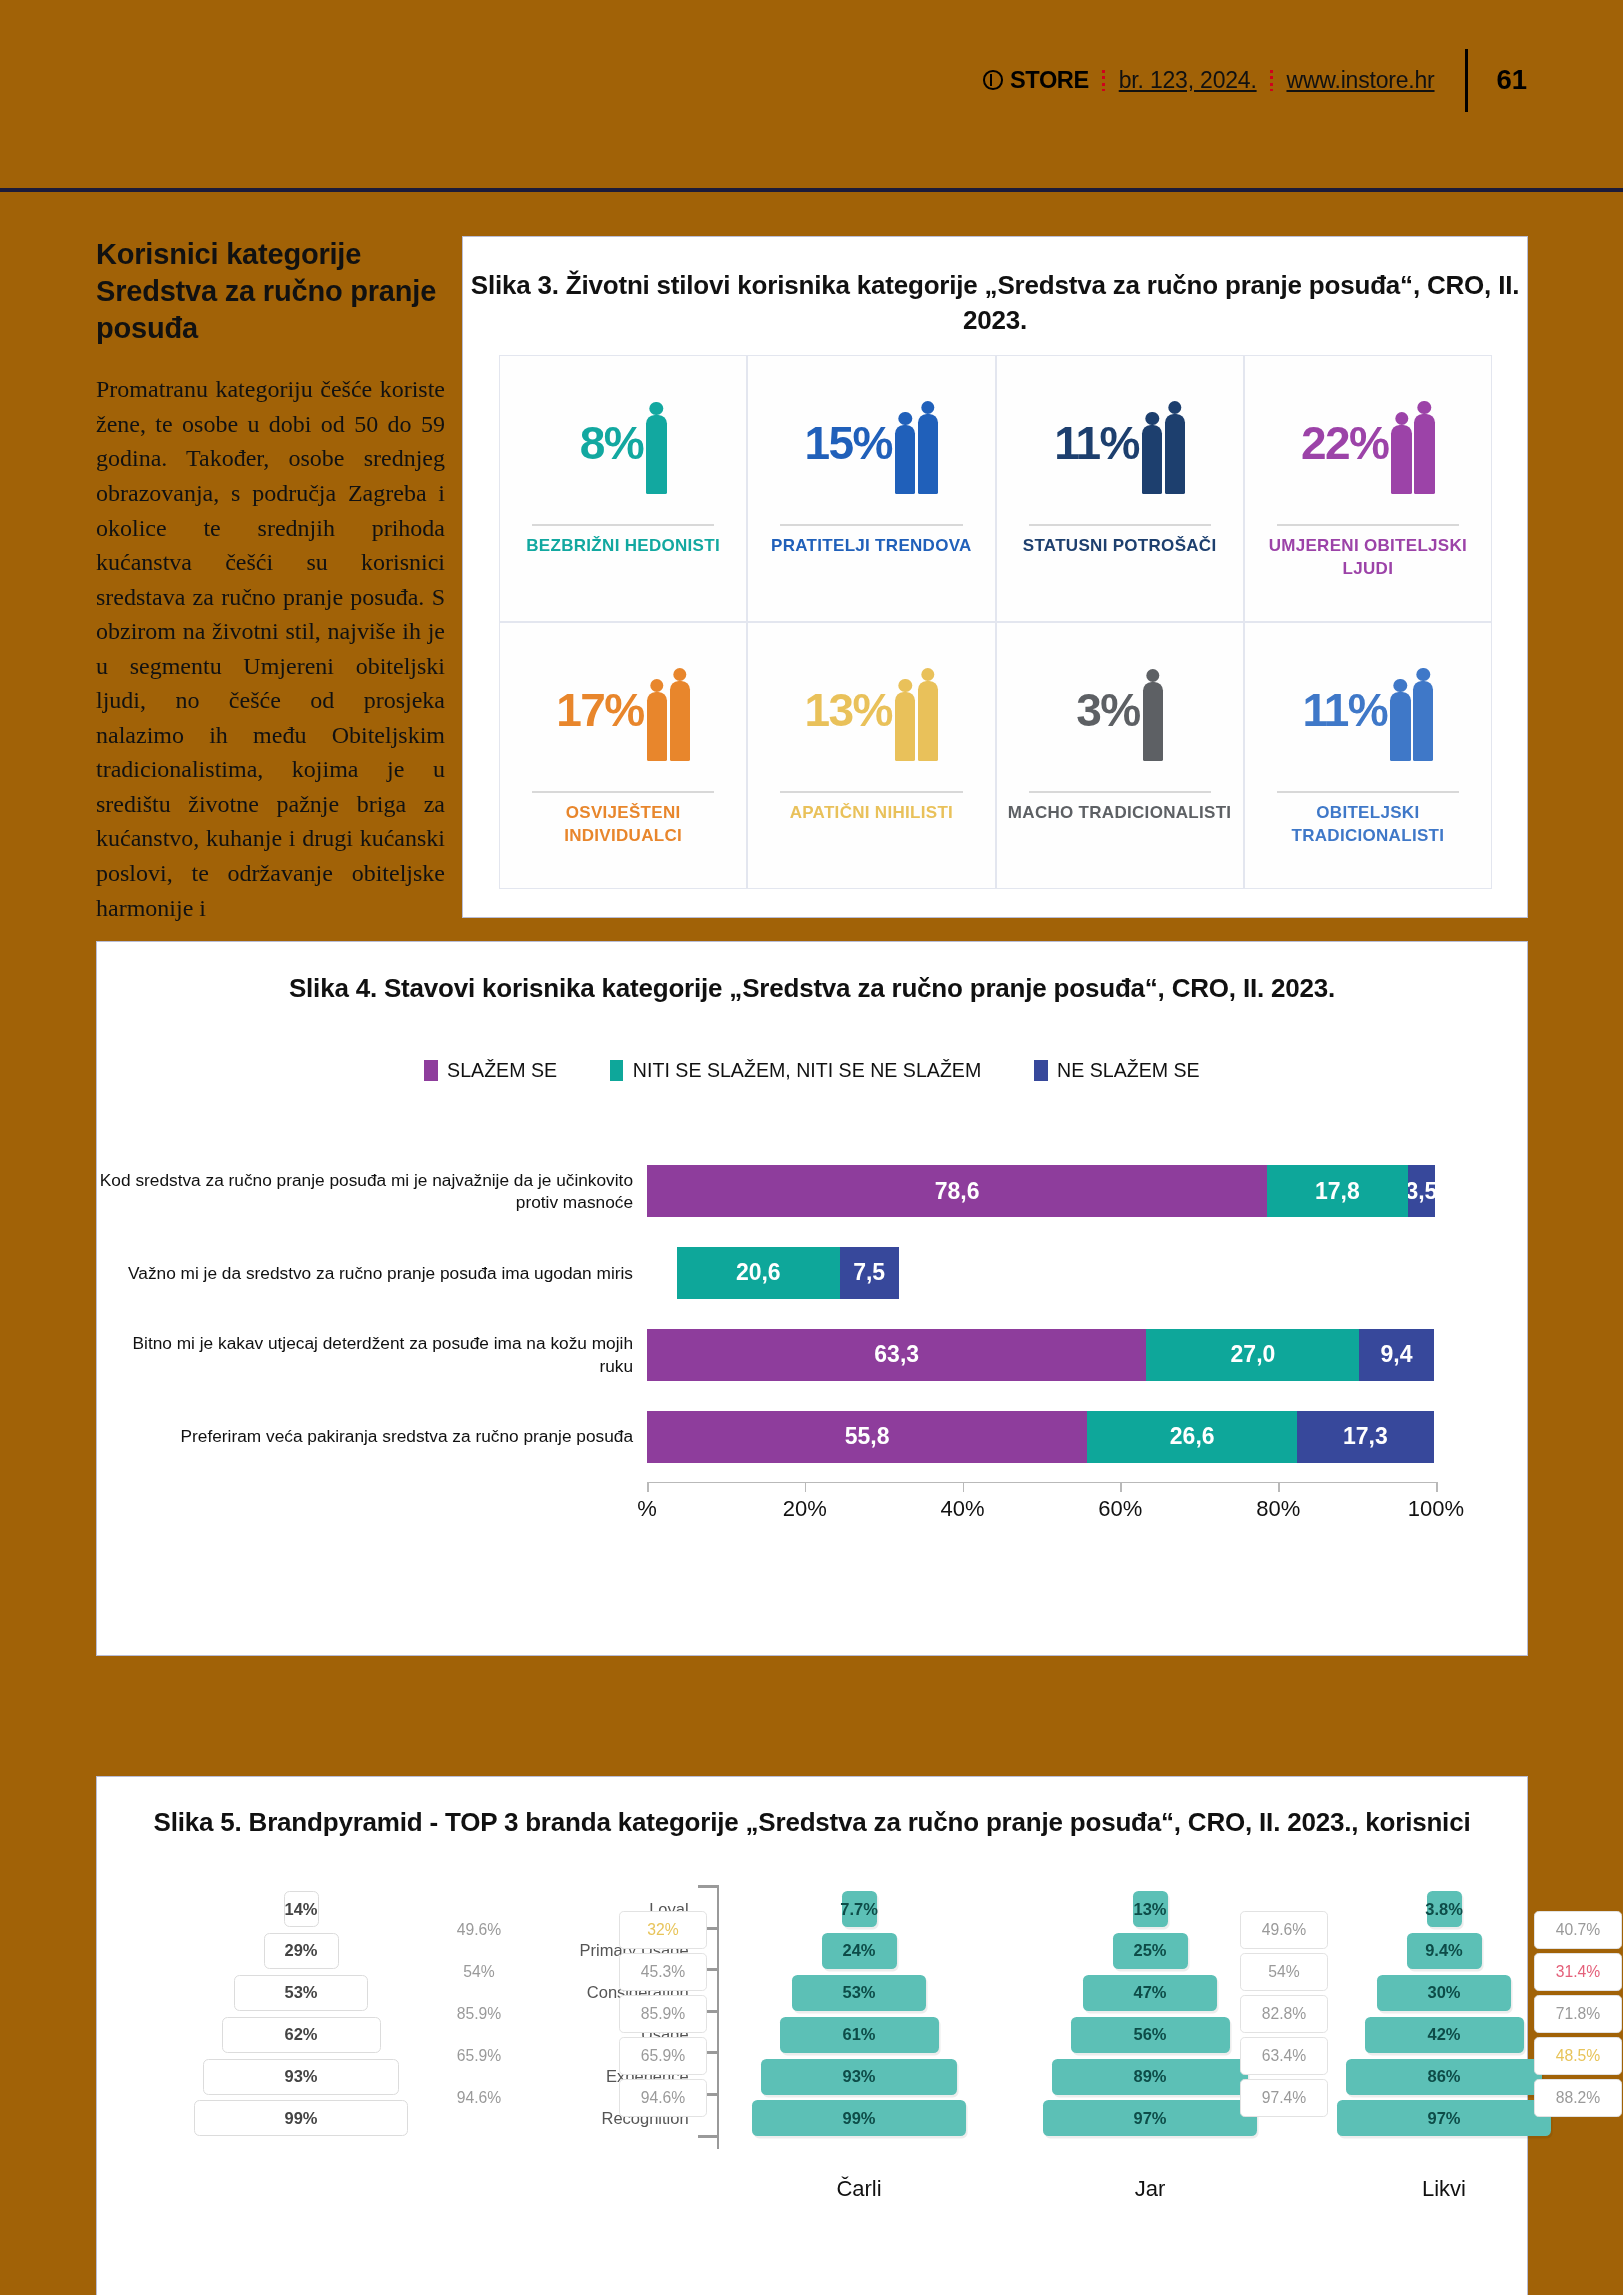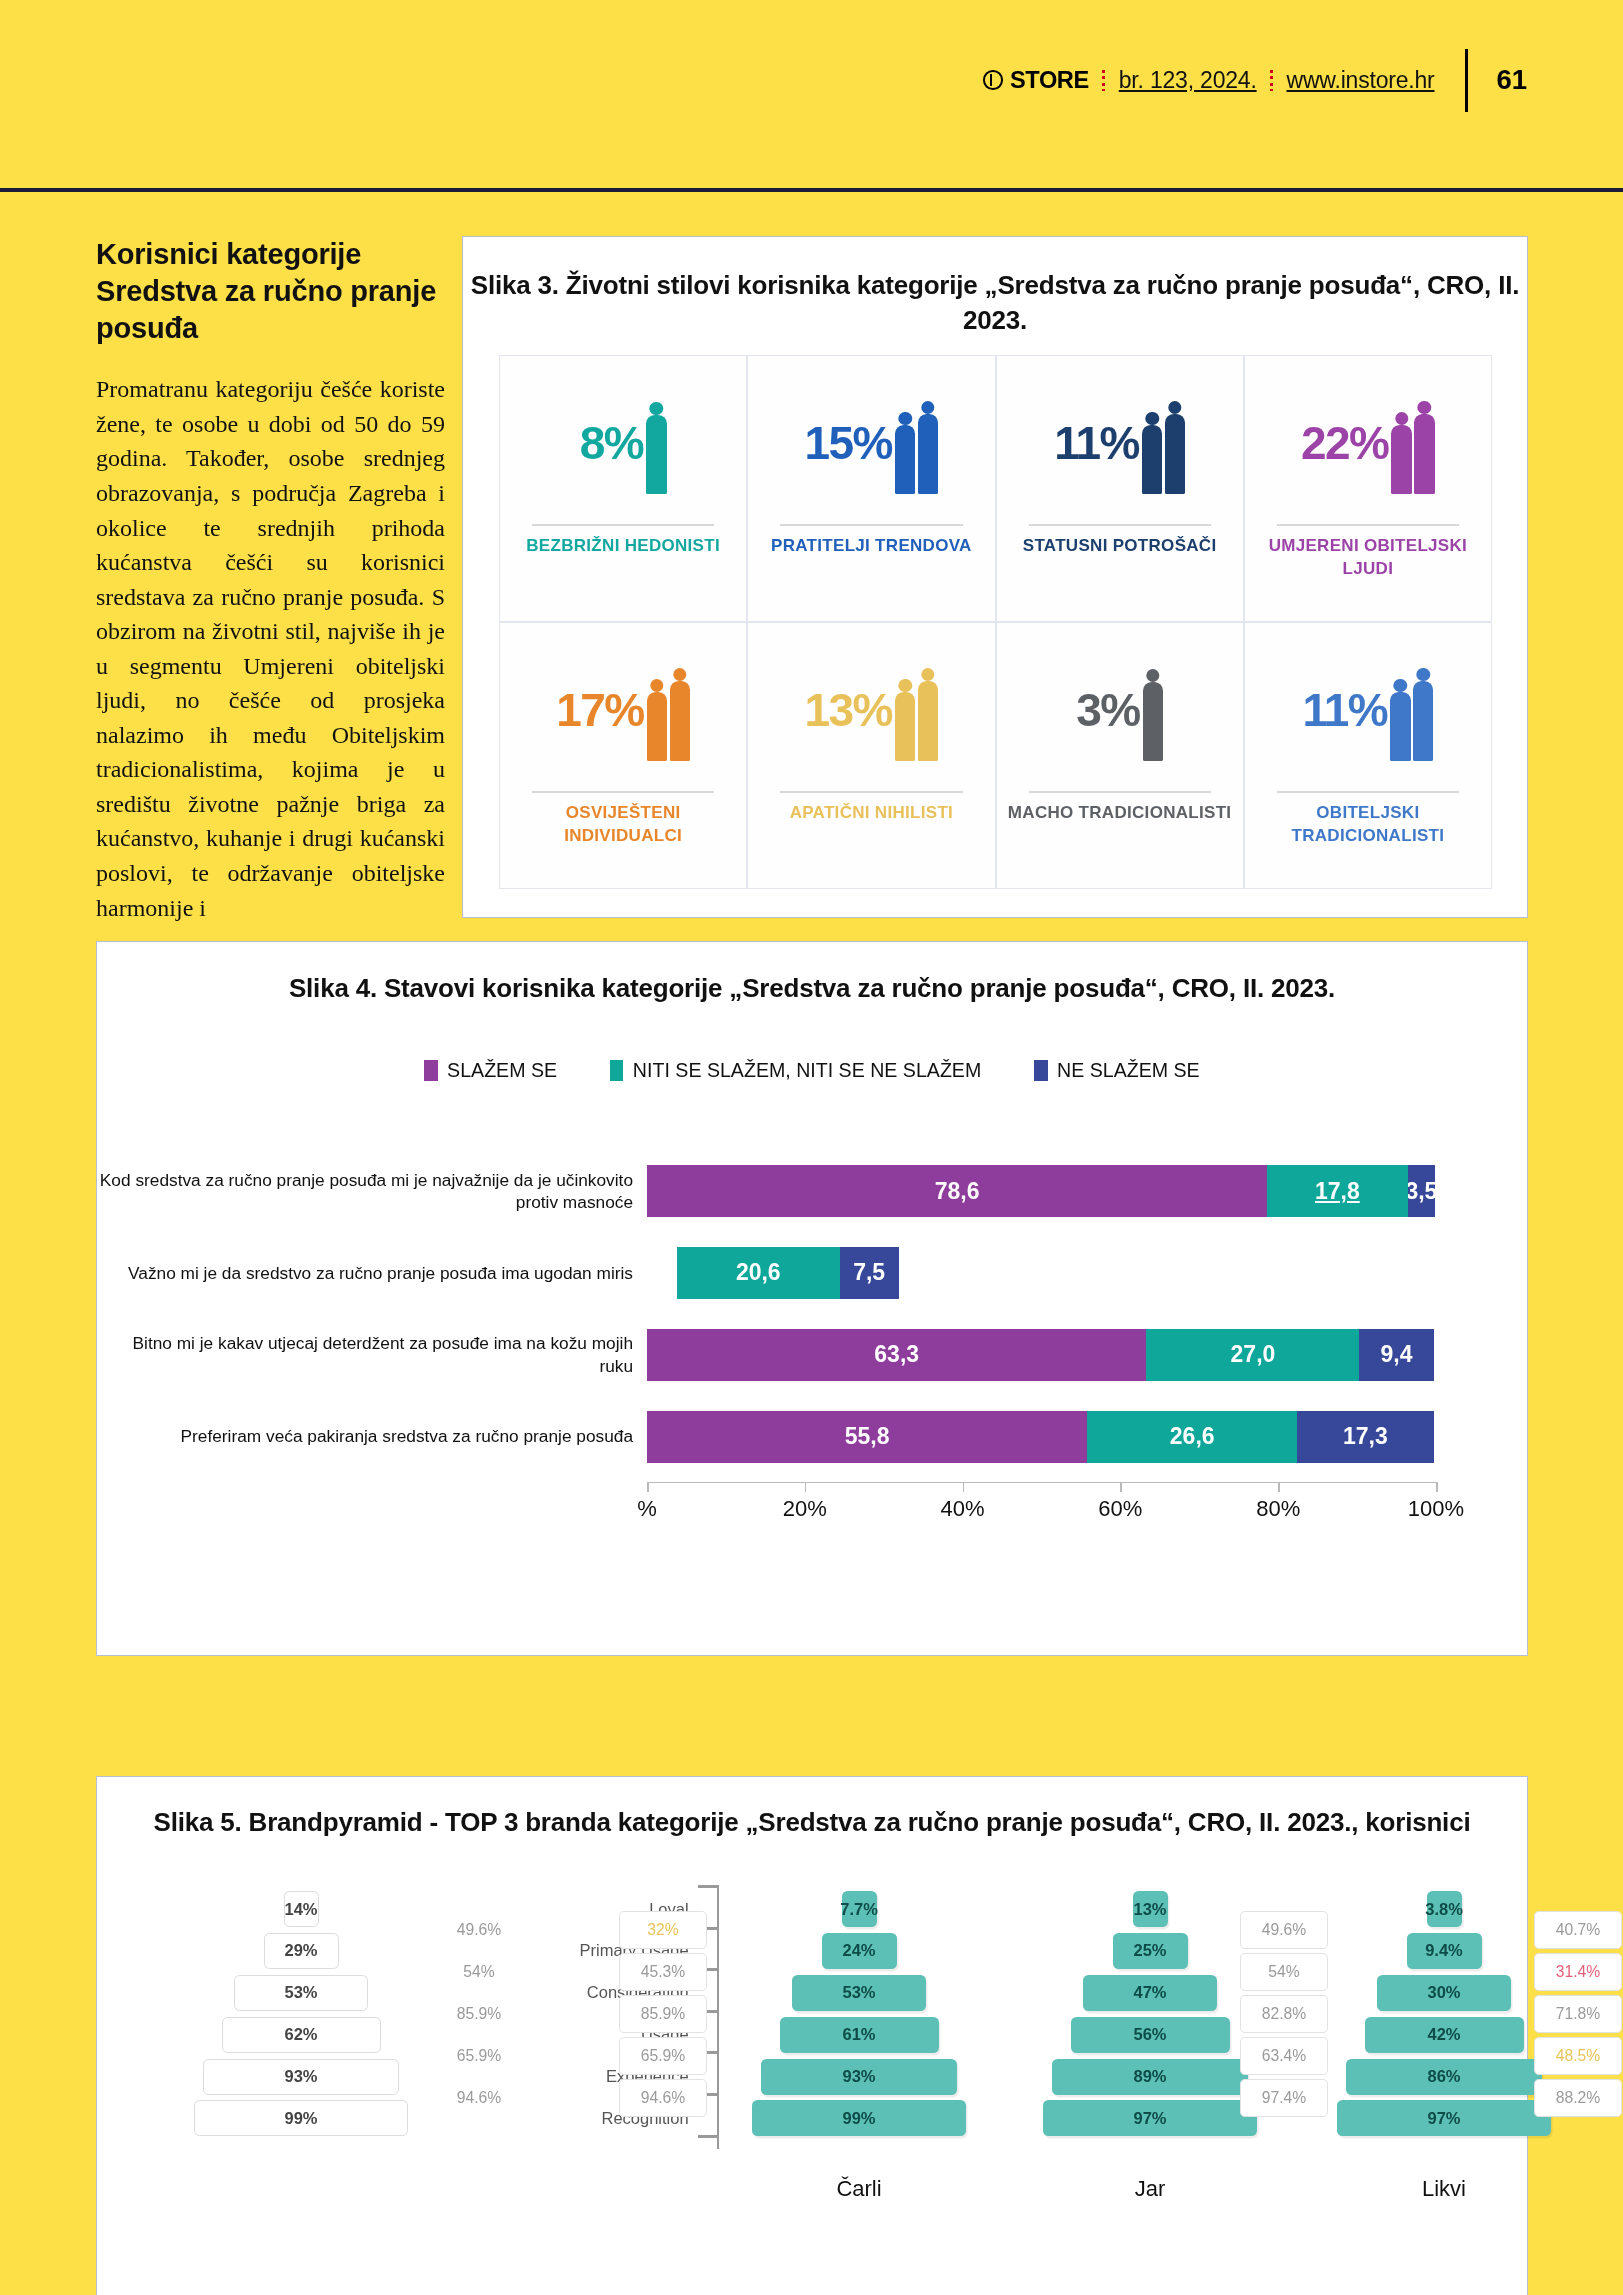--- a/index.html
+++ b/index.html
@@ -2,21 +2,21 @@
 <html style="font-size:12.6px"><head>
 <meta charset="utf-8">
 <style>
   * { box-sizing: border-box; margin: 0; padding: 0; }
   html, body {
     width: 1623px; height: 2295px;
     background: #e7e8f5;
     font-family: "Liberation Sans", sans-serif;
     overflow: hidden;
   }
-  .page { position: relative; width: 1623px; height: 2295px; background: #fde047; }
+  .page { position: relative; width: 1623px; height: 2295px; background: #a16207; }
 
   
   .masthead {
     position: absolute; top: 61px; right: 96px;
     display: flex; align-items: center; gap: 0px;
     height: 38px;
   }
   .mh-logo {
     display: flex; align-items: center; gap: 7px;
     font-weight: bold; font-size: 23.6px; letter-spacing: -0.4px; color: #000;
@@ -267,21 +267,21 @@
         <div class="legend-item">
           <span class="lg-sw" style="background: rgb(55, 72, 155);"></span>
           <span>NE SLAŽEM SE</span>
         </div>
       </div>
     <div class="barchart" id="barchart">
         <div class="bar-row">
           <div class="bar-lab">Kod sredstva za ručno pranje posuđa mi je najvažnije da je učinkovito protiv masnoće</div>
           <div class="bar-track">
             <div class="bar-seg seg-a" style="width: 78.6%;">78,6</div>
-            <div class="bar-seg seg-b" style="width: 17.8%; text-decoration: underline;">17,8</div>
+            <div class="bar-seg seg-b" style="width: 17.8%;">17,8</div>
             <div class="bar-seg seg-c" style="width: 3.5%;">3,5</div>
           </div>
         </div>
         <div class="bar-row">
           <div class="bar-lab">Važno mi je da sredstvo za ručno pranje posuđa ima ugodan miris</div>
           <div class="bar-track">
             <div class="bar-seg seg-b" style="width: 20.6%; margin-left: 30px;">20,6</div>
             <div class="bar-seg seg-c" style="width: 7.5%;">7,5</div>
           </div>
         </div>

